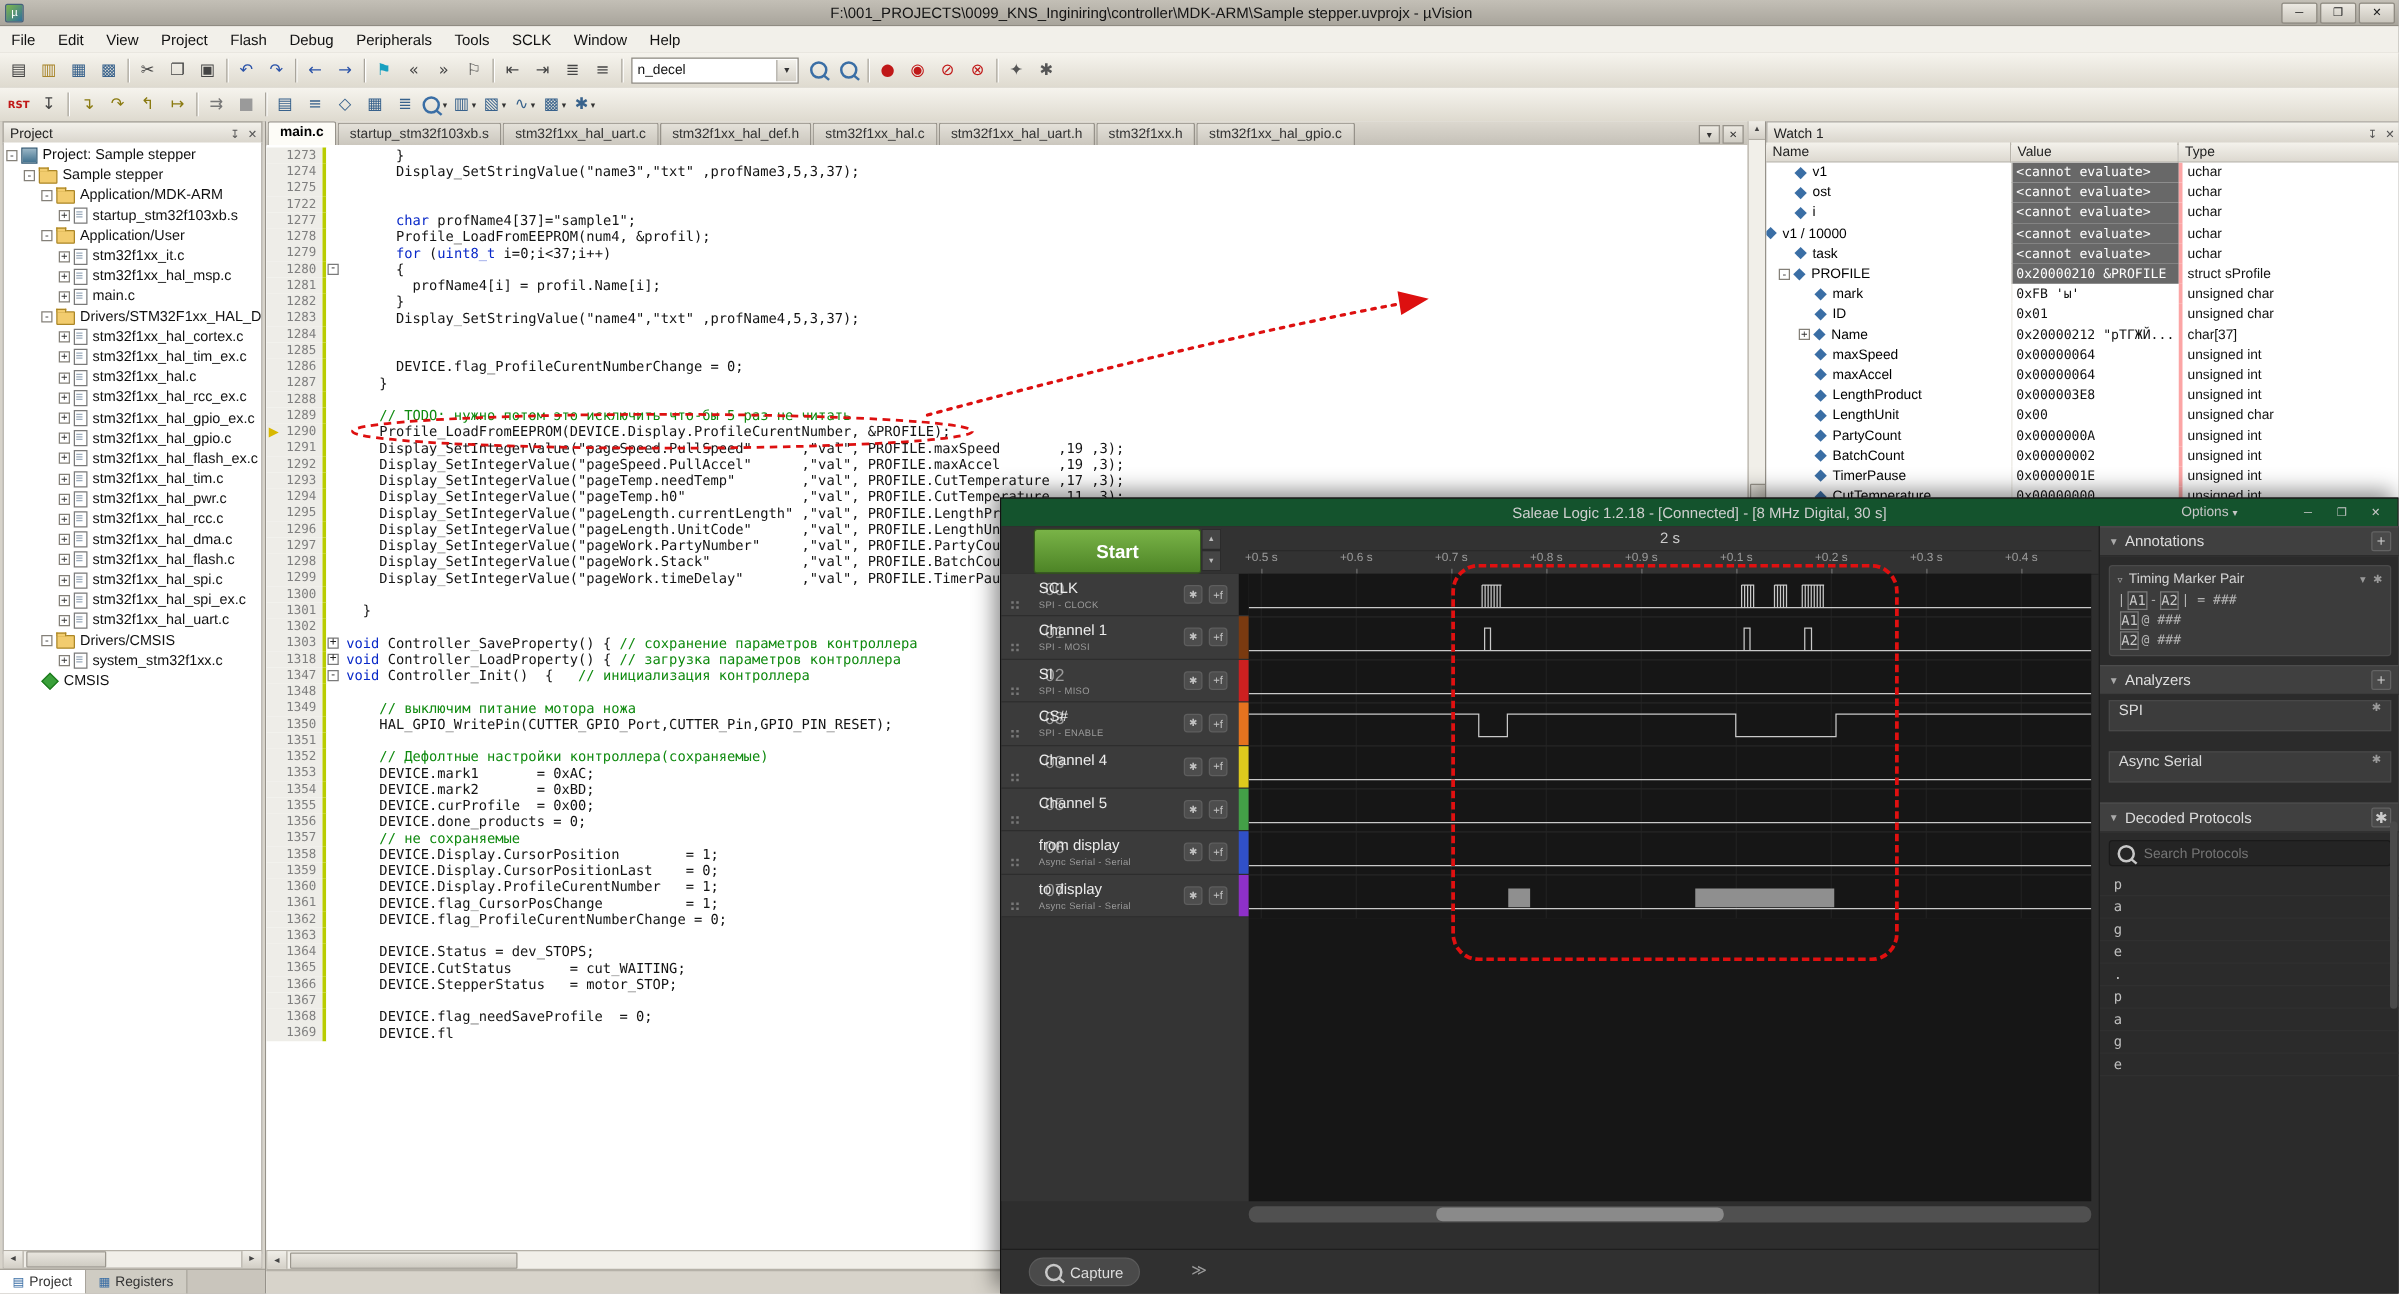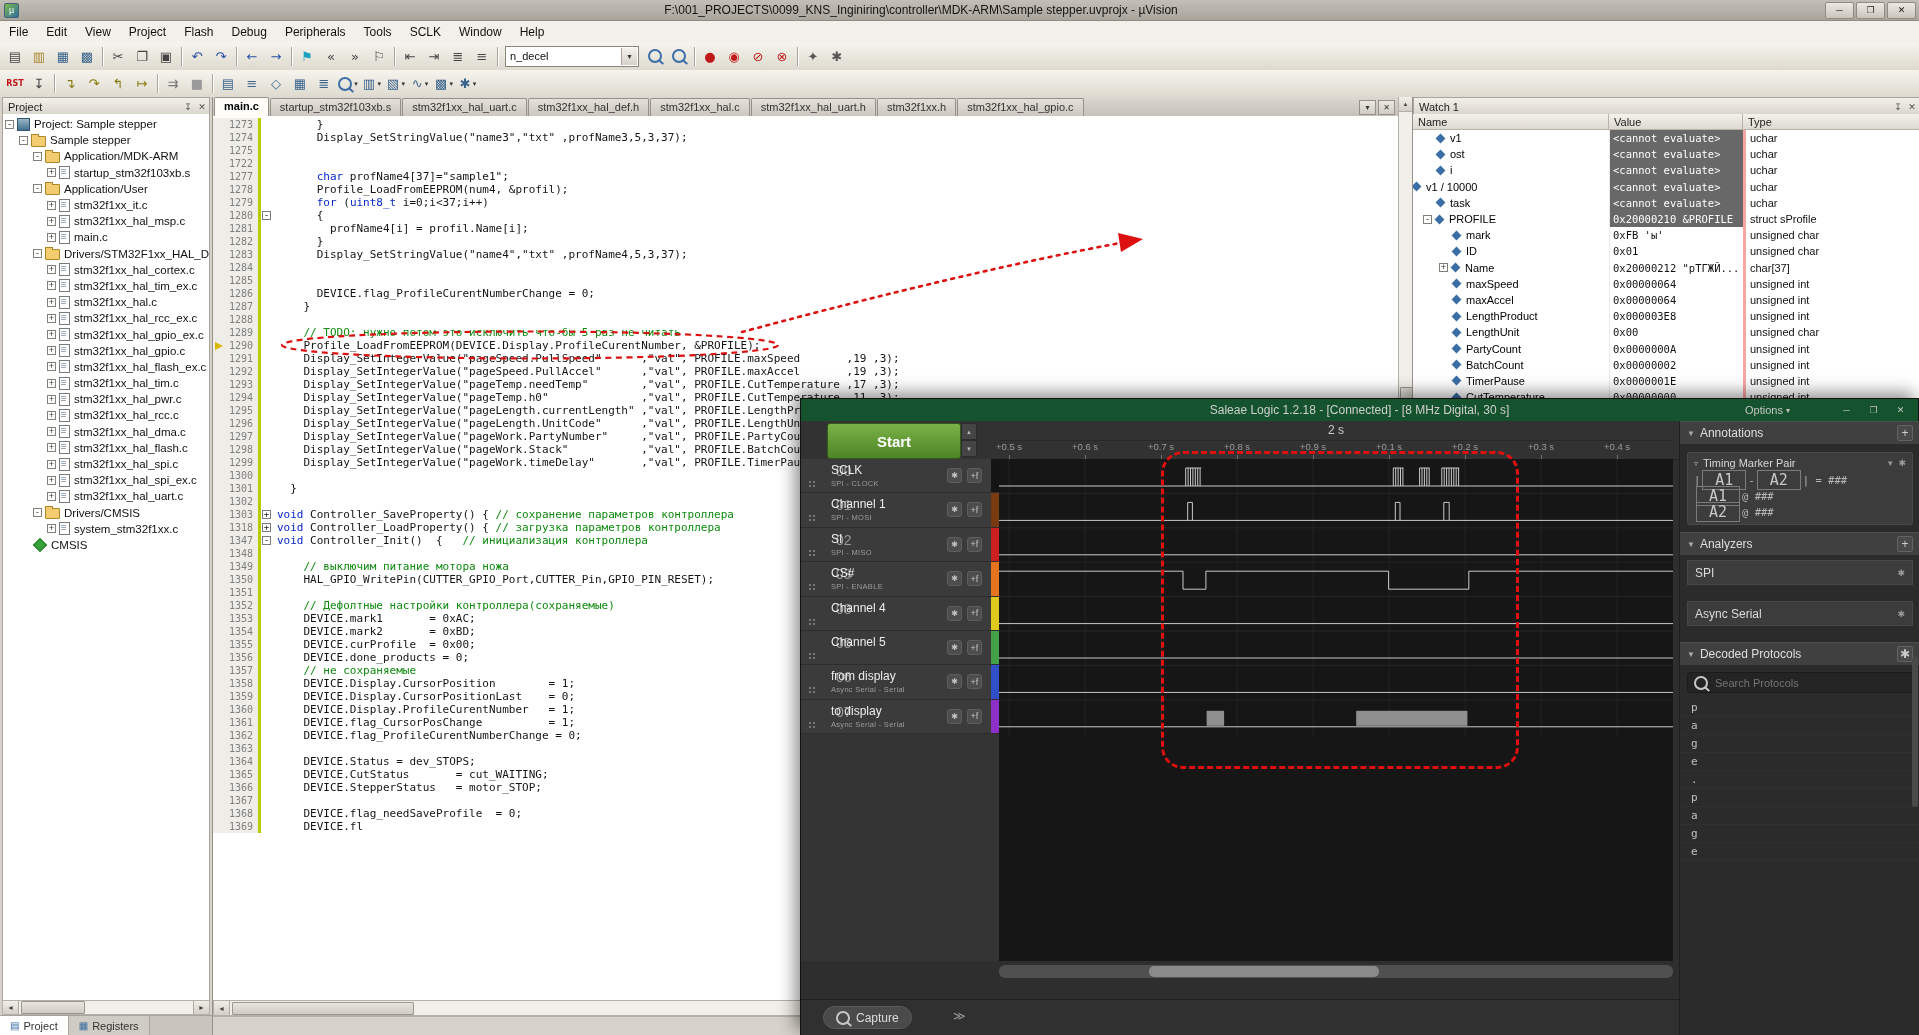--- a/index.html
+++ b/index.html
@@ -157,22 +157,22 @@
   .shead2{height:22px;background:#404040;border-top:1px solid #4c4c4c;border-bottom:1px solid #2c2c2c;display:flex;
     align-items:center;padding:0 7px;color:#dedede;font-size:12px;}
   .sarr{font-size:8px;color:#aaa;margin-right:5px;}
   .splus{margin-left:auto;width:16px;height:16px;background:#4a4a4a;border:1px solid #636363;border-radius:2px;
     color:#ccc;font-size:12px;line-height:14px;text-align:center;box-sizing:border-box;}
   .sgr{margin-left:auto;color:#9a9a9a;font-size:9px;}
   #tcard{margin:7px;background:#3c3c3c;border:1px solid #4a4a4a;border-radius:3px;padding:4px 6px;}
   .tchead{display:flex;align-items:center;color:#d6d6d6;font-size:11px;margin-bottom:3px;}
   .tcsp{margin-left:auto;display:flex;gap:6px;color:#9a9a9a;font-size:9px;align-items:center;}
   .trowx{color:#b4b4b4;font-size:10.5px;height:16px;display:flex;align-items:center;font-family:"DejaVu Sans Mono",monospace;}
-  .abox{border:1px solid #7c7c7c;padding:0 12px;margin:0 2px;font-size:15px;color:#c8c8c8;}
-  .arow{height:25px;margin:4px 7px 16px;background:#3c3c3c;border:1px solid #484848;display:flex;align-items:center;
+  .abox{border:1px solid #7c7c7c;padding:0 0;margin:0 2px;font-size:11px;color:#c8c8c8;}
+  .arow{height:25px;margin:4px 7px 16px;background:#3c3c3c;border:1px solid #484848;display:flex;
     padding:0 7px;color:#dcdcdc;font-size:12px;box-sizing:border-box;}
   #ssearch{margin:6px 7px;height:21px;background:#242424;border:1px solid #1a1a1a;border-radius:3px;display:flex;
     align-items:center;padding:0 6px;box-sizing:border-box;}
   #ssearch input{background:none;border:none;outline:none;color:#bbb;font-size:11px;margin-left:5px;width:170px;
     font-family:"Liberation Sans",sans-serif;}
   .drow{height:17px;line-height:17px;padding-left:11px;color:#c0c0c0;font-size:11px;
     font-family:"DejaVu Sans Mono",monospace;border-bottom:1px solid #303030;}
   #sscroll{position:absolute;right:2px;top:236px;width:6px;height:150px;background:#4a4a4a;border-radius:3px;}
 
   #overlay{position:absolute;left:0;top:0;width:1919px;height:1035px;pointer-events:none;z-index:60;}

